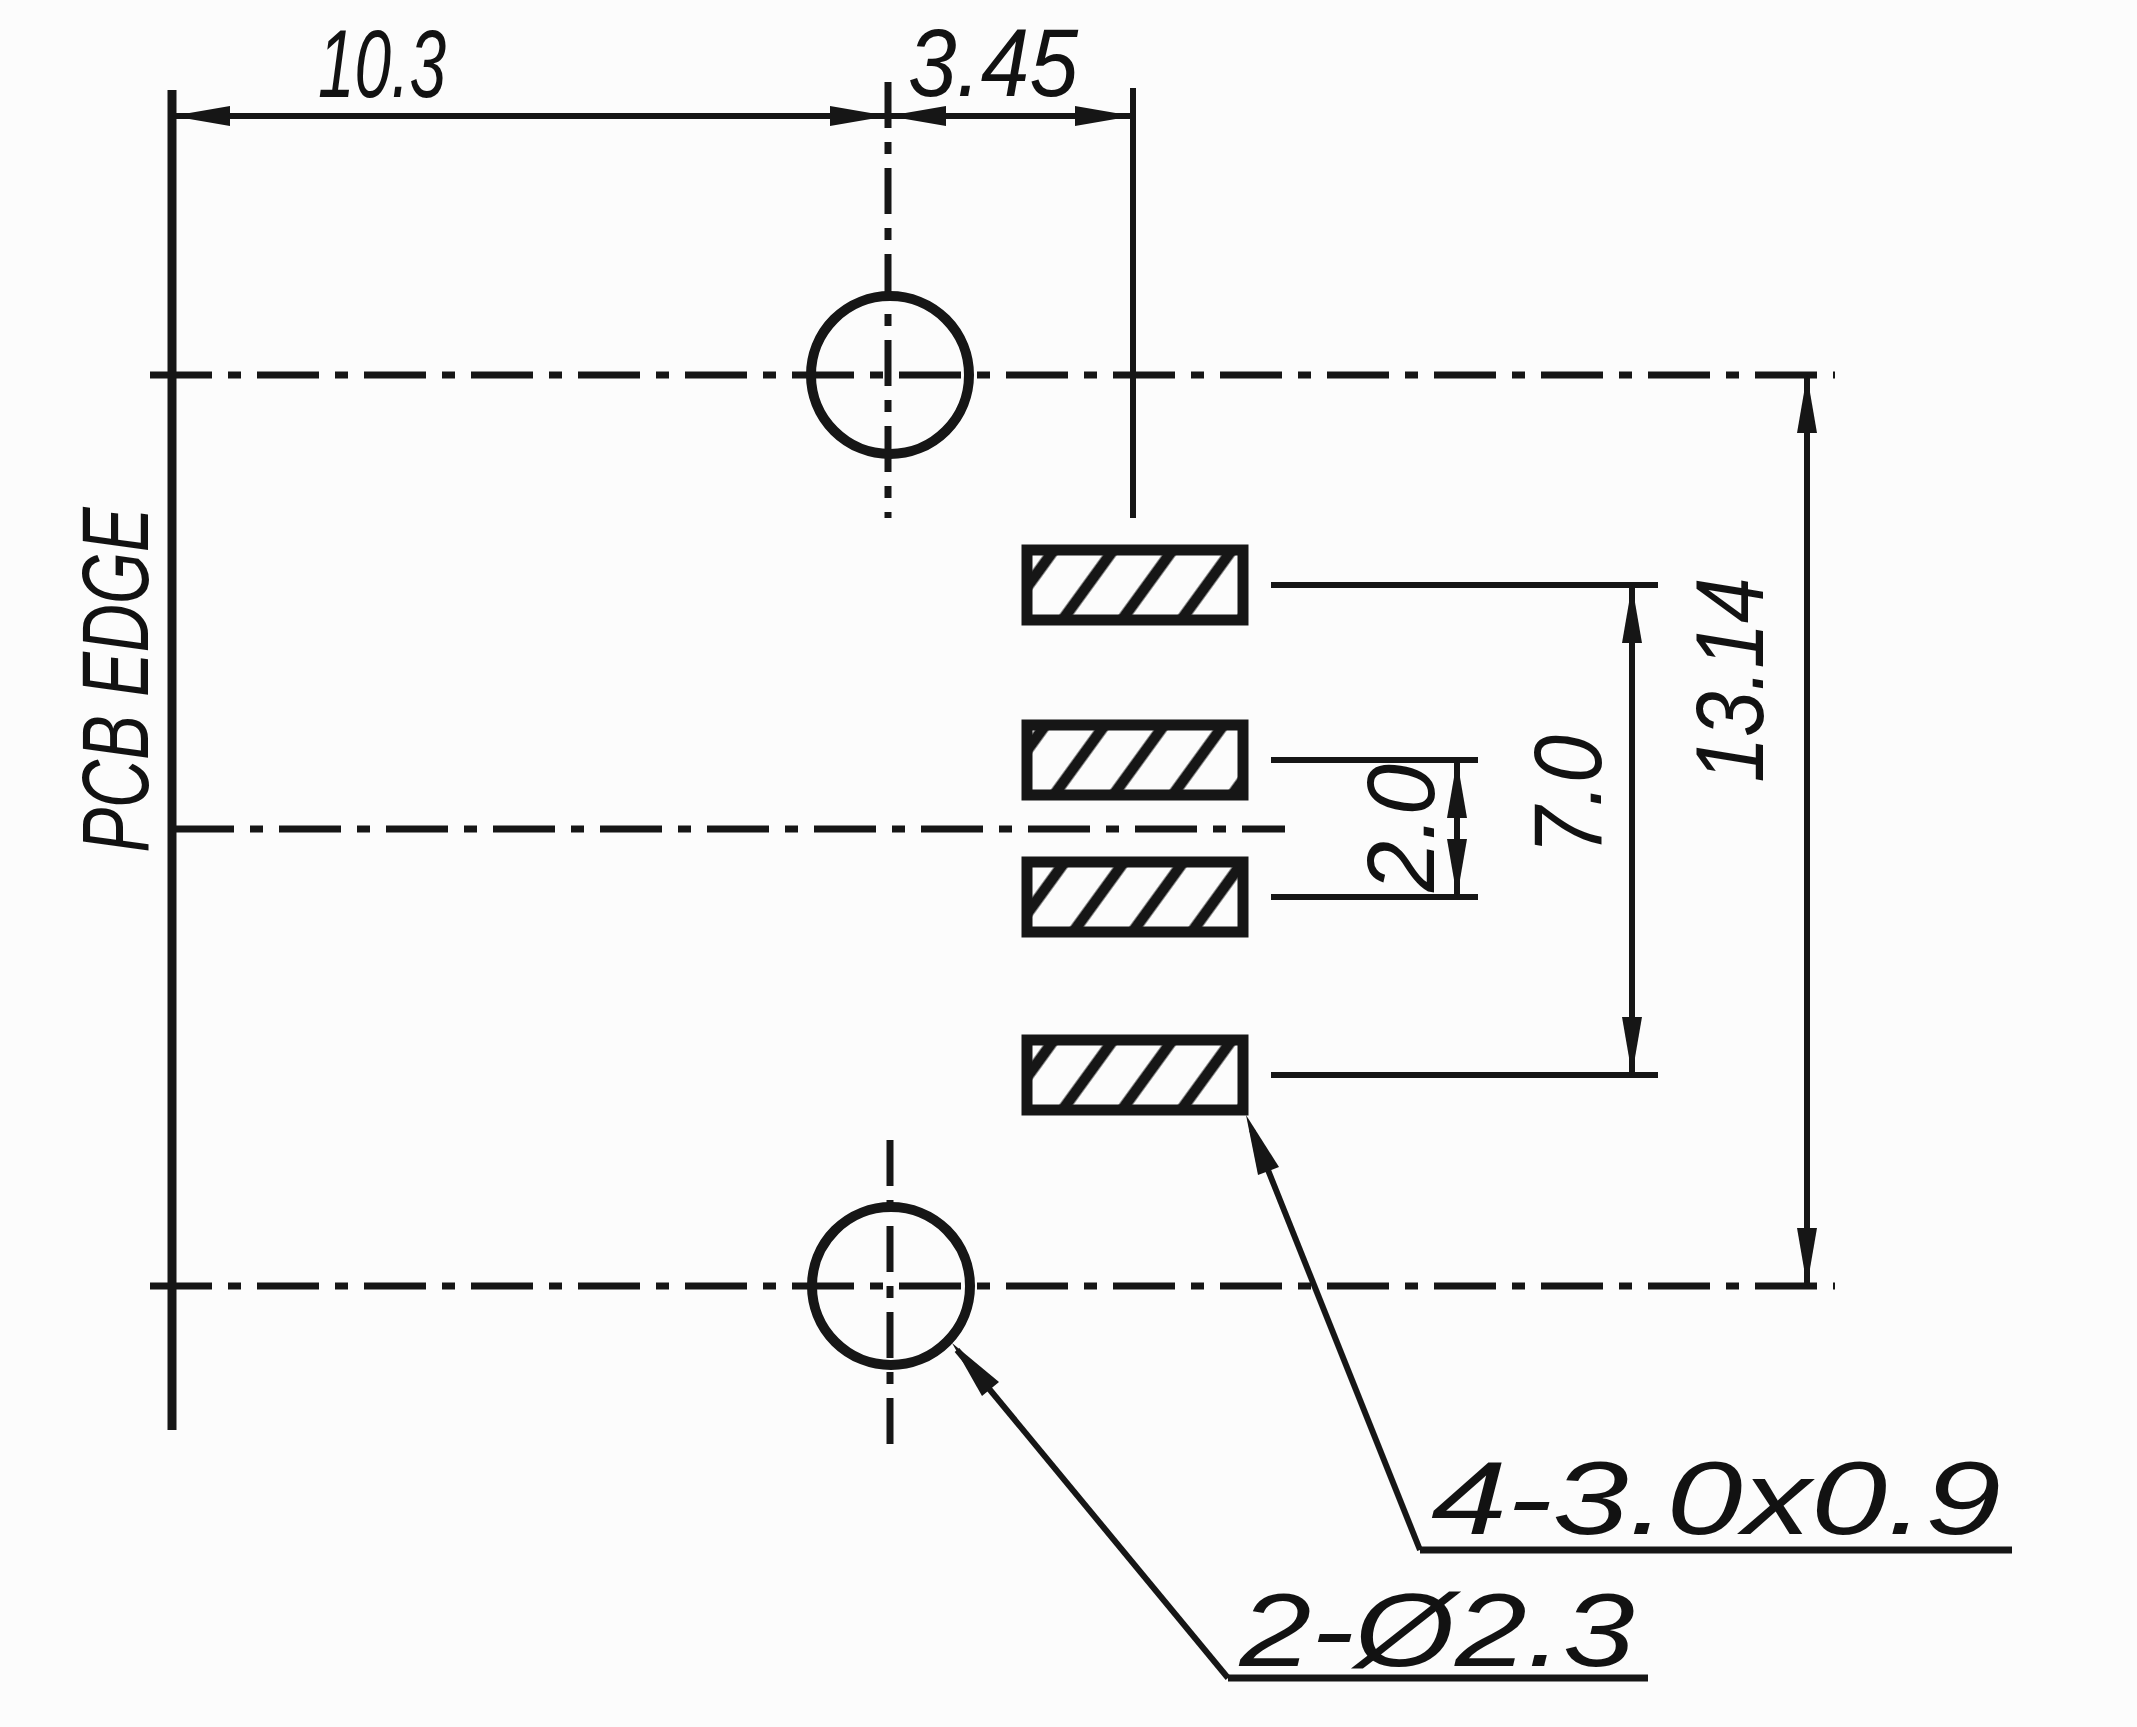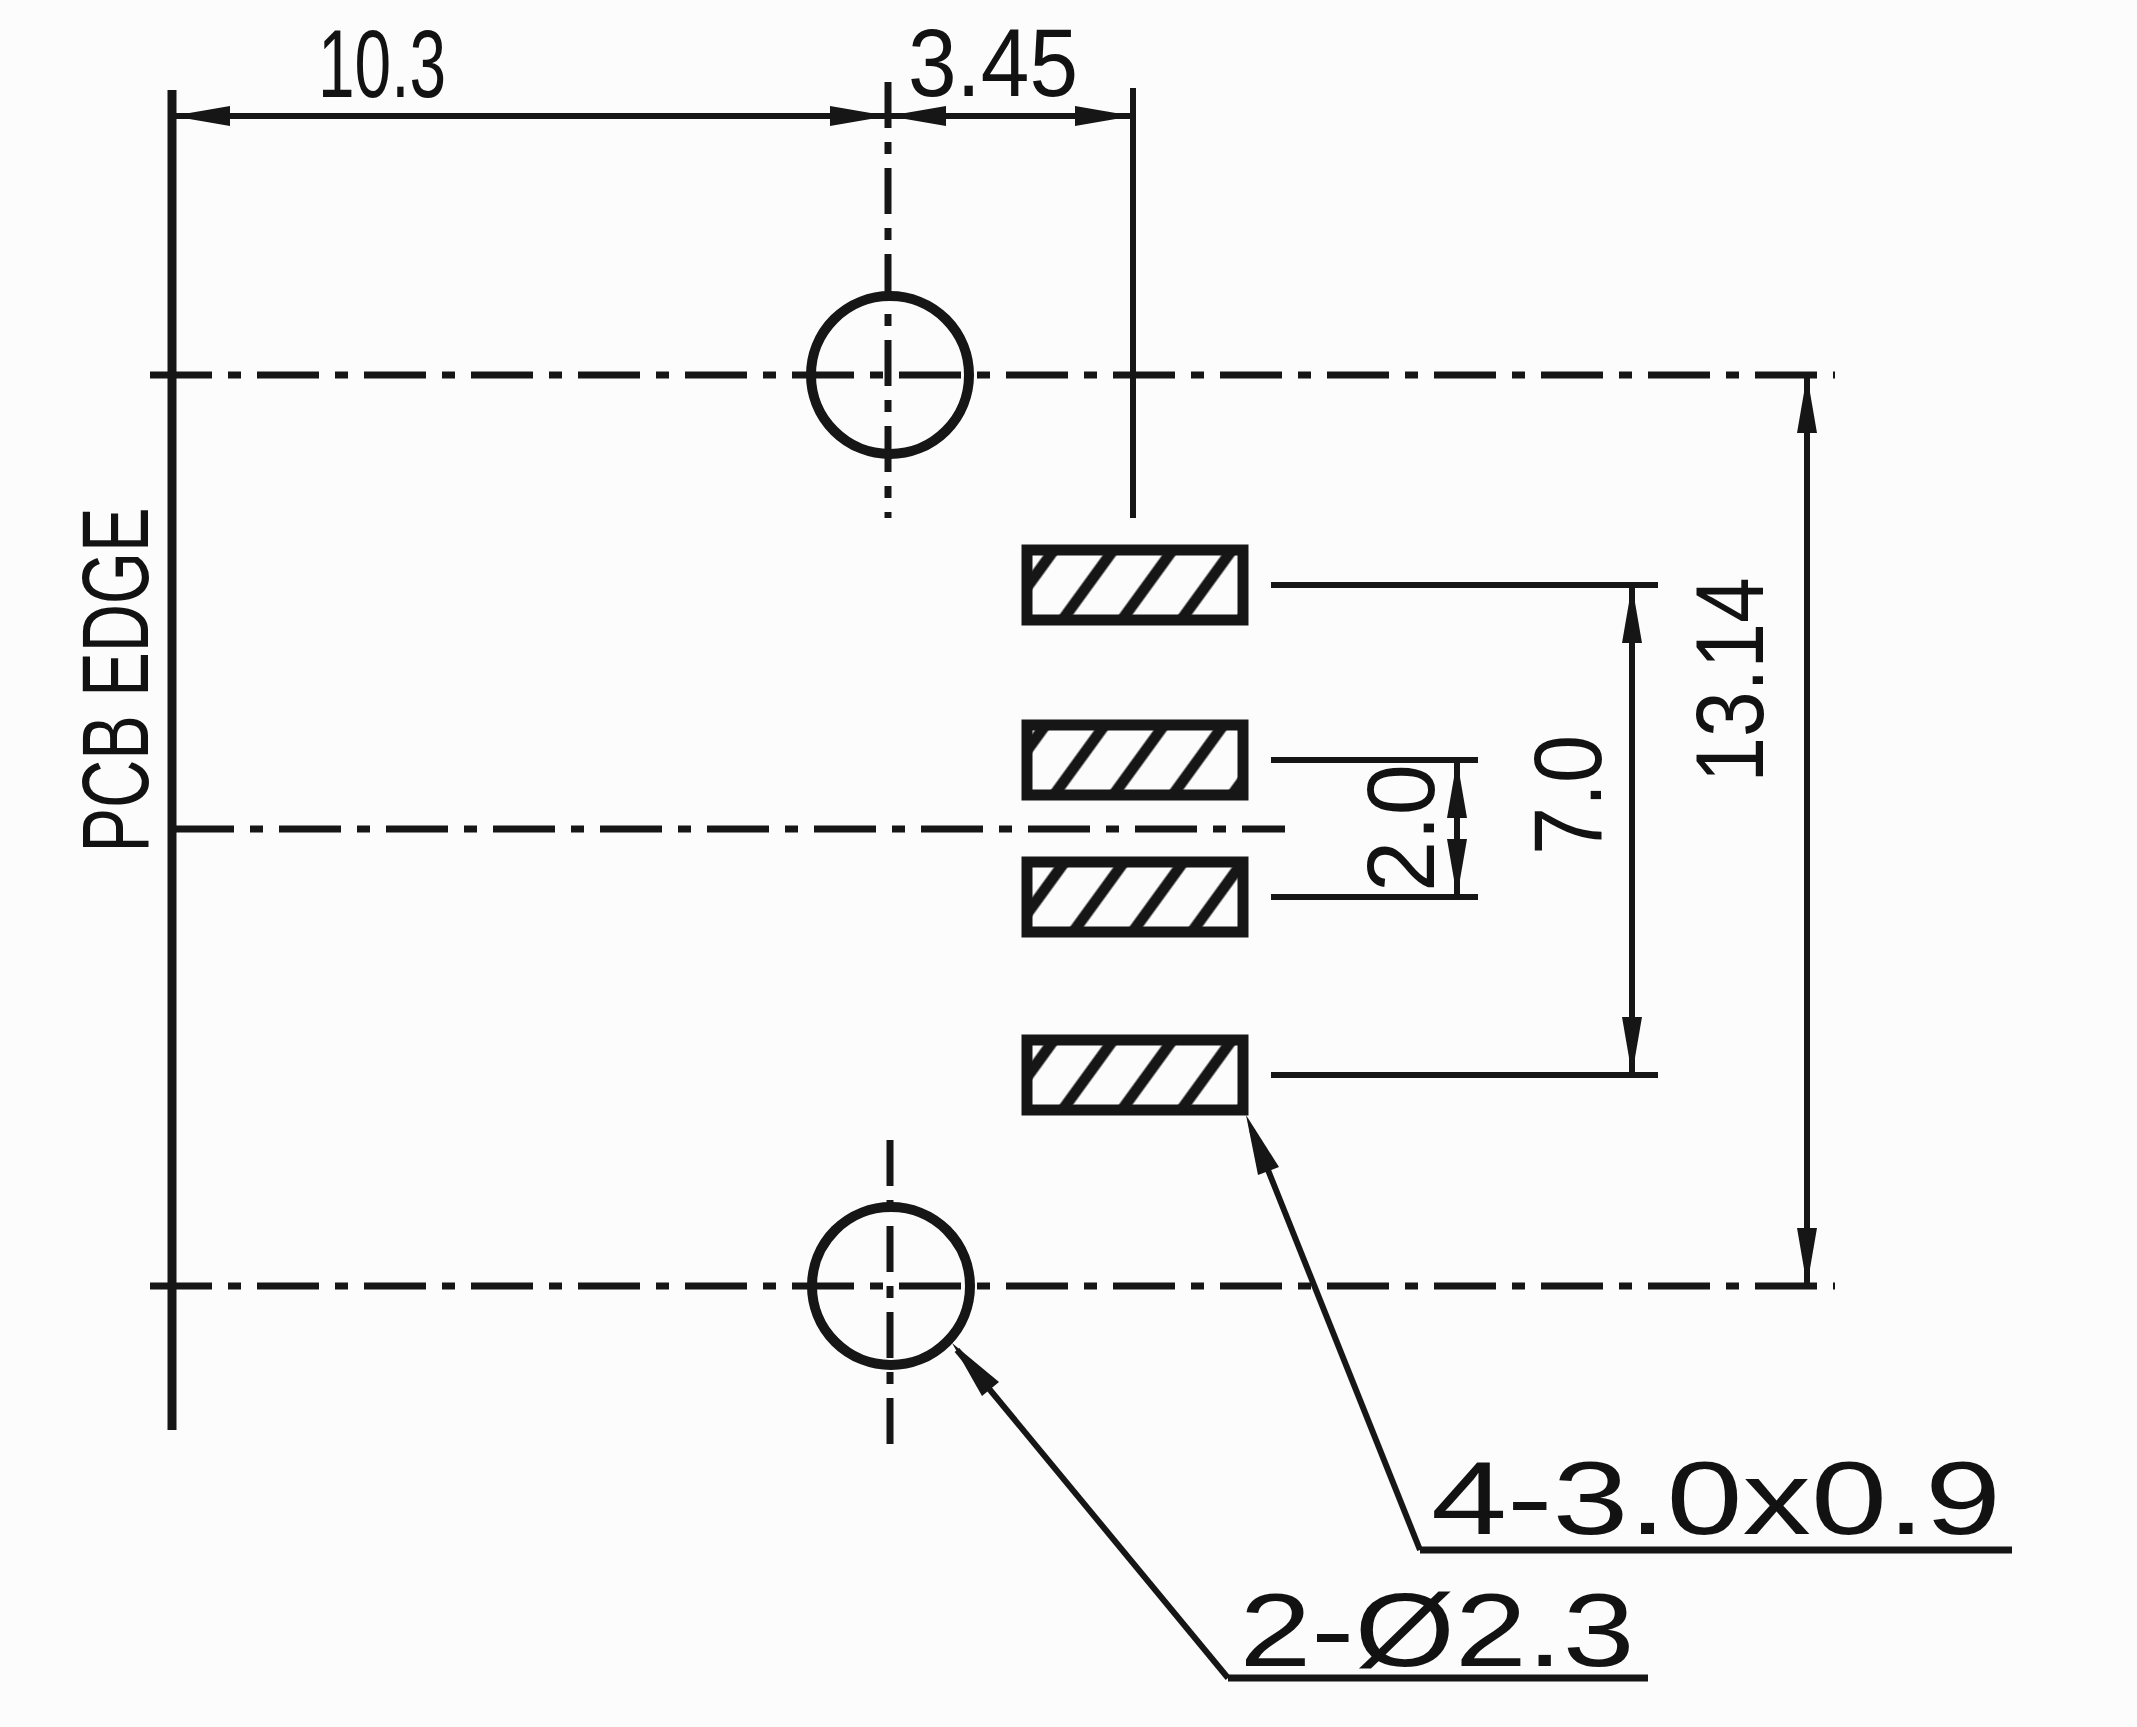--- a/index.html
+++ b/index.html
@@ -1,19 +1,20 @@
 <!DOCTYPE html>
 <html><head>
 <meta charset="utf-8">
 <style>
   html, body { margin: 0; padding: 0; background: #ffffff; }
   .sheet {
     width: 2137px; height: 1727px; position: relative;
     background: #fcfcfc;
     font-family: "Liberation Sans", sans-serif;
+    font-style: italic;
   }
   svg { display: block; }
   text {
     fill: #121212;
     font-family: "Liberation Sans", sans-serif;
     font-weight: 400;
   }
   .dim-text { font-size: 96px; }
   .note-text { font-size: 104px; }
   .edge-text { font-size: 95px; }

